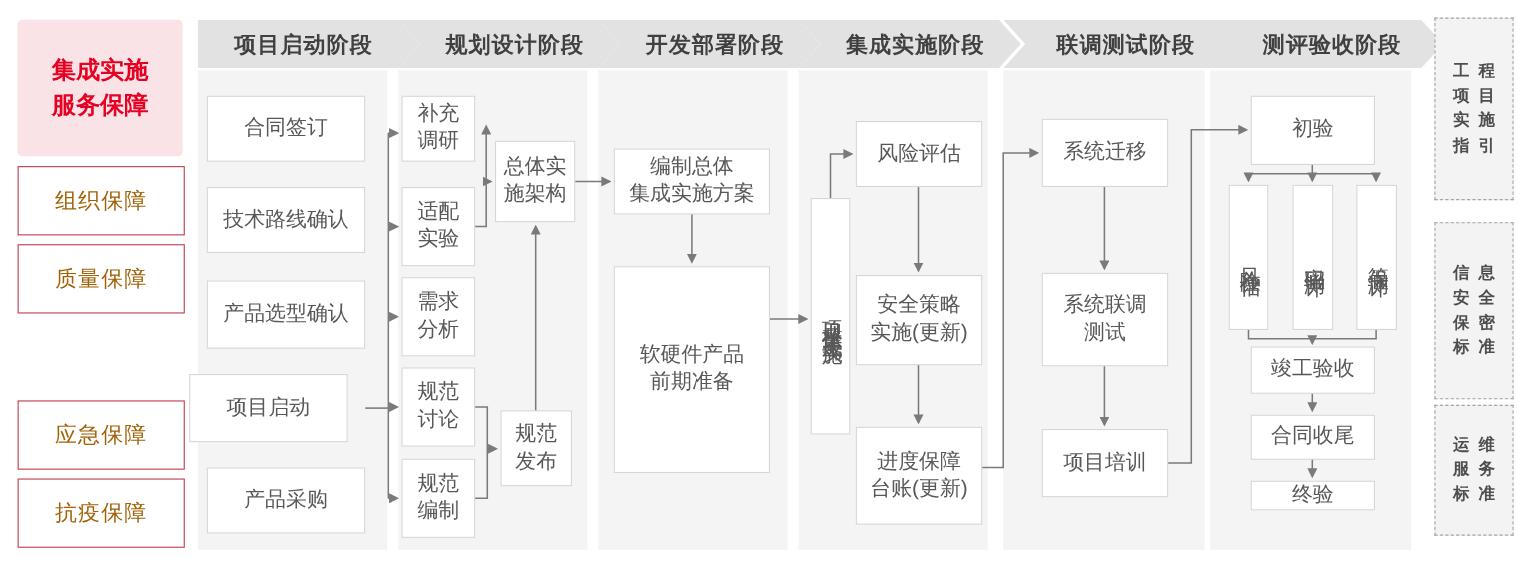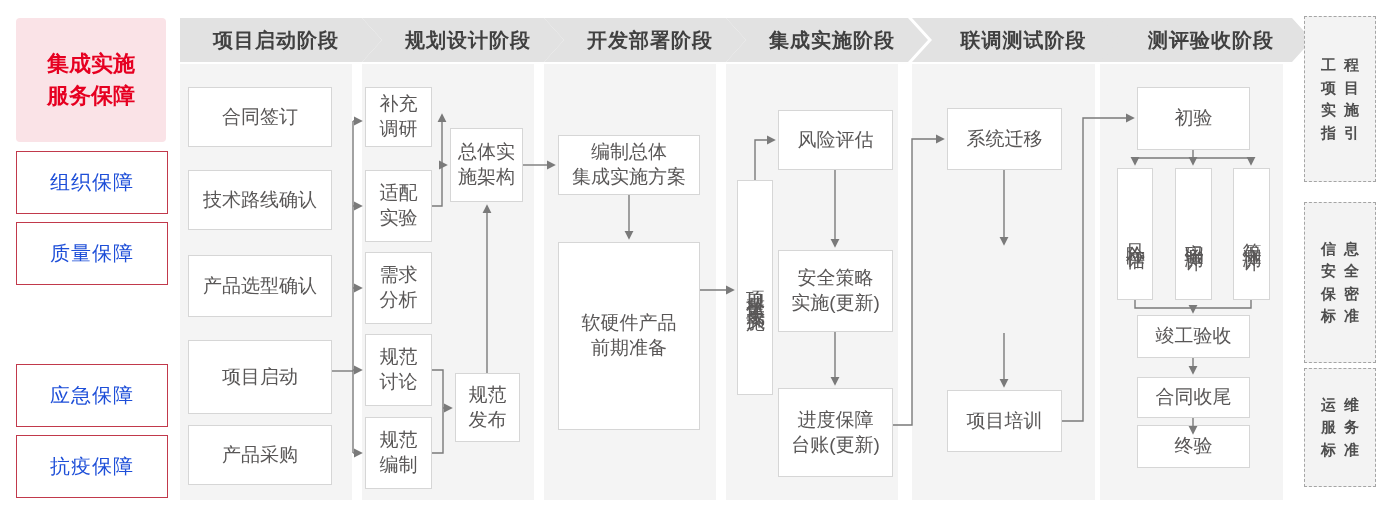--- a/index.html
+++ b/index.html
@@ -5,21 +5,21 @@
   html,body{margin:0;padding:0;background:#ffffff;}
   body{font-family:"Liberation Sans","DejaVu Sans",sans-serif;}
   #canvas{position:relative;width:1391px;height:515px;background:#fff;overflow:hidden;}
 
   
   .pinktitle{position:absolute;left:16px;top:18px;width:150px;height:124px;
     background:#fae3e7;border-radius:4px;display:flex;align-items:center;justify-content:center;
     color:#e60021;font-size:22px;font-weight:bold;text-align:center;white-space:pre-line;line-height:1.45;}
   .rednode{position:absolute;left:16px;width:152px;height:63px;background:#fff;
     border:1.5px solid #c1394b;box-sizing:border-box;display:flex;align-items:center;justify-content:center;
-    color:#1d4ed8;font-size:20px;letter-spacing:1px;}
+    color:#a16207;font-size:20px;letter-spacing:1px;}
 
   
   .col{position:absolute;top:64px;height:436px;background:#f4f4f4;}
   .hdr{position:absolute;top:18px;height:44px;background:#e2e2e2;
     display:flex;align-items:center;justify-content:center;
     color:#404040;font-size:20px;font-weight:bold;letter-spacing:1px;}
   .hdr.notch{clip-path:polygon(0 0,calc(100% - 20px) 0,100% 50%,calc(100% - 20px) 100%,0 100%,20px 50%);padding-left:10px;}
   .hdr.first{clip-path:polygon(0 0,calc(100% - 20px) 0,100% 50%,calc(100% - 20px) 100%,0 100%);padding-right:10px;}
 
   
@@ -58,21 +58,21 @@
   <div class="hdr first" style="left:180px;width:192px">项目启动阶段</div>
   <div class="hdr notch" style="left:362px;width:192px">规划设计阶段</div>
   <div class="hdr notch" style="left:544px;width:192px">开发部署阶段</div>
   <div class="hdr notch" style="left:726px;width:192px">集成实施阶段</div>
   <div class="hdr notch" style="left:912px;width:203px">联调测试阶段</div>
   <div class="hdr notch" style="left:1100px;width:202px">测评验收阶段</div>
 
   <div class="node" style="left:188px;top:87px;width:144px;height:60px">合同签订</div>
   <div class="node" style="left:188px;top:170px;width:144px;height:60px">技术路线确认</div>
   <div class="node" style="left:188px;top:255px;width:144px;height:62px">产品选型确认</div>
-  <div class="node" style="left:188px;top:340px;width:144px;height:74px">项目启动</div>
+  <div class="node" style="left:172px;top:340px;width:144px;height:62px">项目启动</div>
   <div class="node" style="left:188px;top:425px;width:144px;height:60px">产品采购</div>
 
   <div class="node" style="left:365px;top:87px;width:67px;height:60px">补充
 调研</div>
   <div class="node" style="left:365px;top:170px;width:67px;height:72px">适配
 实验</div>
   <div class="node" style="left:365px;top:252px;width:67px;height:72px">需求
 分析</div>
   <div class="node" style="left:365px;top:334px;width:67px;height:72px">规范
 讨论</div>
@@ -89,29 +89,31 @@
 前期准备</div>
 
   <div class="node vnode" style="left:737px;top:180px;width:36px;height:215px">项目整体集成实施</div>
   <div class="node" style="left:778px;top:110px;width:115px;height:60px">风险评估</div>
   <div class="node" style="left:778px;top:250px;width:115px;height:82px">安全策略
 实施(更新)</div>
   <div class="node" style="left:778px;top:388px;width:115px;height:89px">进度保障
 台账(更新)</div>
 
   <div class="node" style="left:947px;top:108px;width:115px;height:62px">系统迁移</div>
+  <div class="node" style="left:947px;top:248px;width:115px;height:85px">系统联调
+测试</div>
   <div class="node" style="left:947px;top:390px;width:115px;height:62px">项目培训</div>
 
   <div class="node" style="left:1137px;top:87px;width:113px;height:63px">初验</div>
   <div class="node vnode" style="left:1117px;top:168px;width:36px;height:132px">风险评估</div>
   <div class="node vnode" style="left:1175px;top:168px;width:37px;height:132px">密码测评</div>
   <div class="node vnode" style="left:1233px;top:168px;width:37px;height:132px">等保测评</div>
   <div class="node" style="left:1137px;top:315px;width:113px;height:43px">竣工验收</div>
   <div class="node" style="left:1137px;top:377px;width:113px;height:41px">合同收尾</div>
-  <div class="node" style="left:1137px;top:425px;width:113px;height:43px">终验</div>
+  <div class="node" style="left:1137px;top:437px;width:113px;height:27px">终验</div>
 
   <div class="dashbox" style="top:16px;height:166px">工程
 项目
 实施
 指引</div>
   <div class="dashbox" style="top:202px;height:161px">信息
 安全
 保密
 标准</div>
   <div class="dashbox" style="top:368px;height:119px">运维

